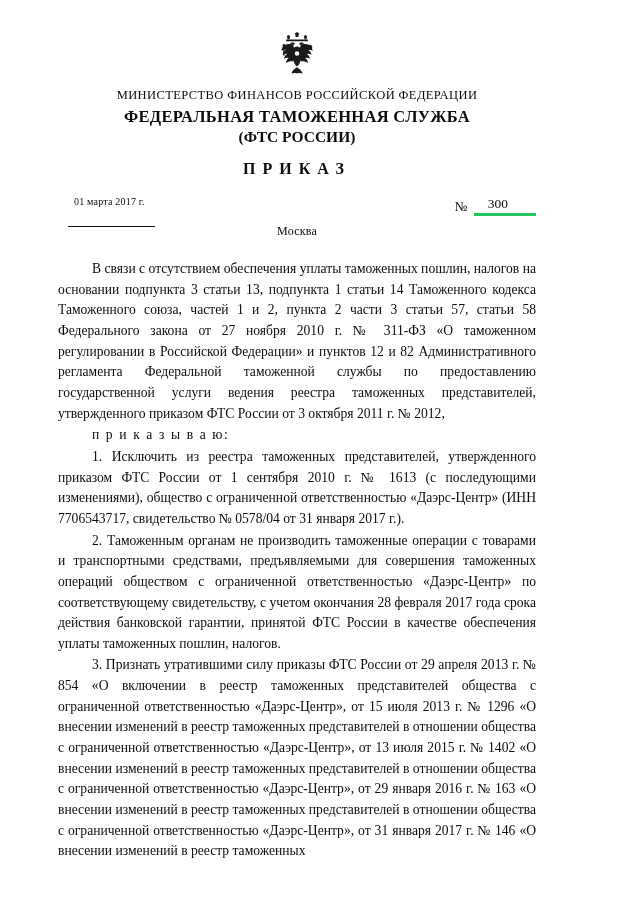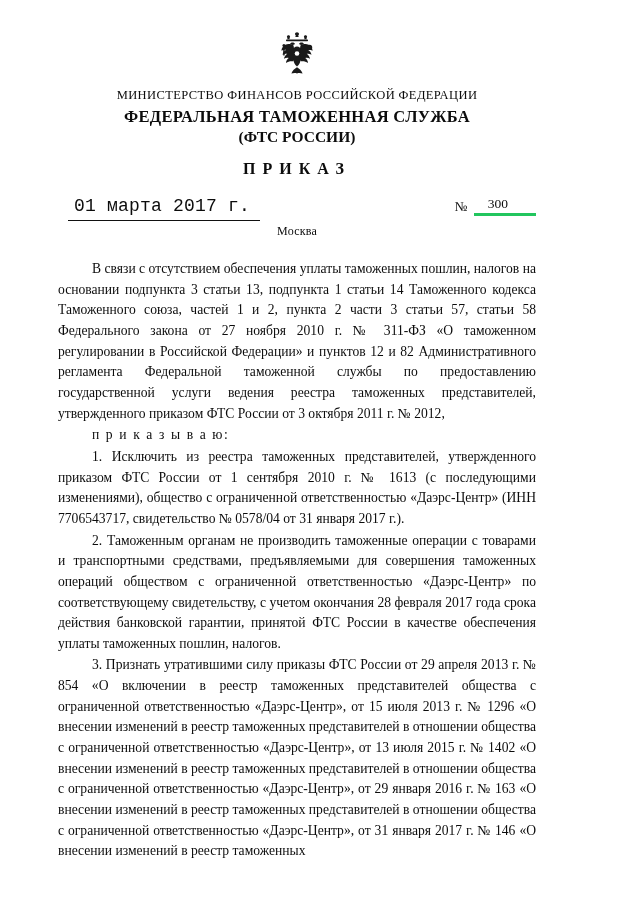--- a/index.html
+++ b/index.html
@@ -66,25 +66,24 @@
   
   .meta-row {
     position: relative;
     margin-top: 18px;
     height: 22px;
   }
   .meta-date {
     position: absolute;
     left: 10px;
     top: 0;
-    font-size: 18px;
+    font-size: 10px;
     border-bottom: 1px solid #111;
-    padding: 0 10px 4px 6px;
+    padding: 0 10px 19px 6px;
     letter-spacing: 0.2px;
-    font-family: Liberation Mono, monospace;
   }
   .meta-number {
     position: absolute;
     right: 0;
     top: 0;
     font-size: 13.5px;
     display: flex;
     align-items: flex-end;
     gap: 6px;
   }

